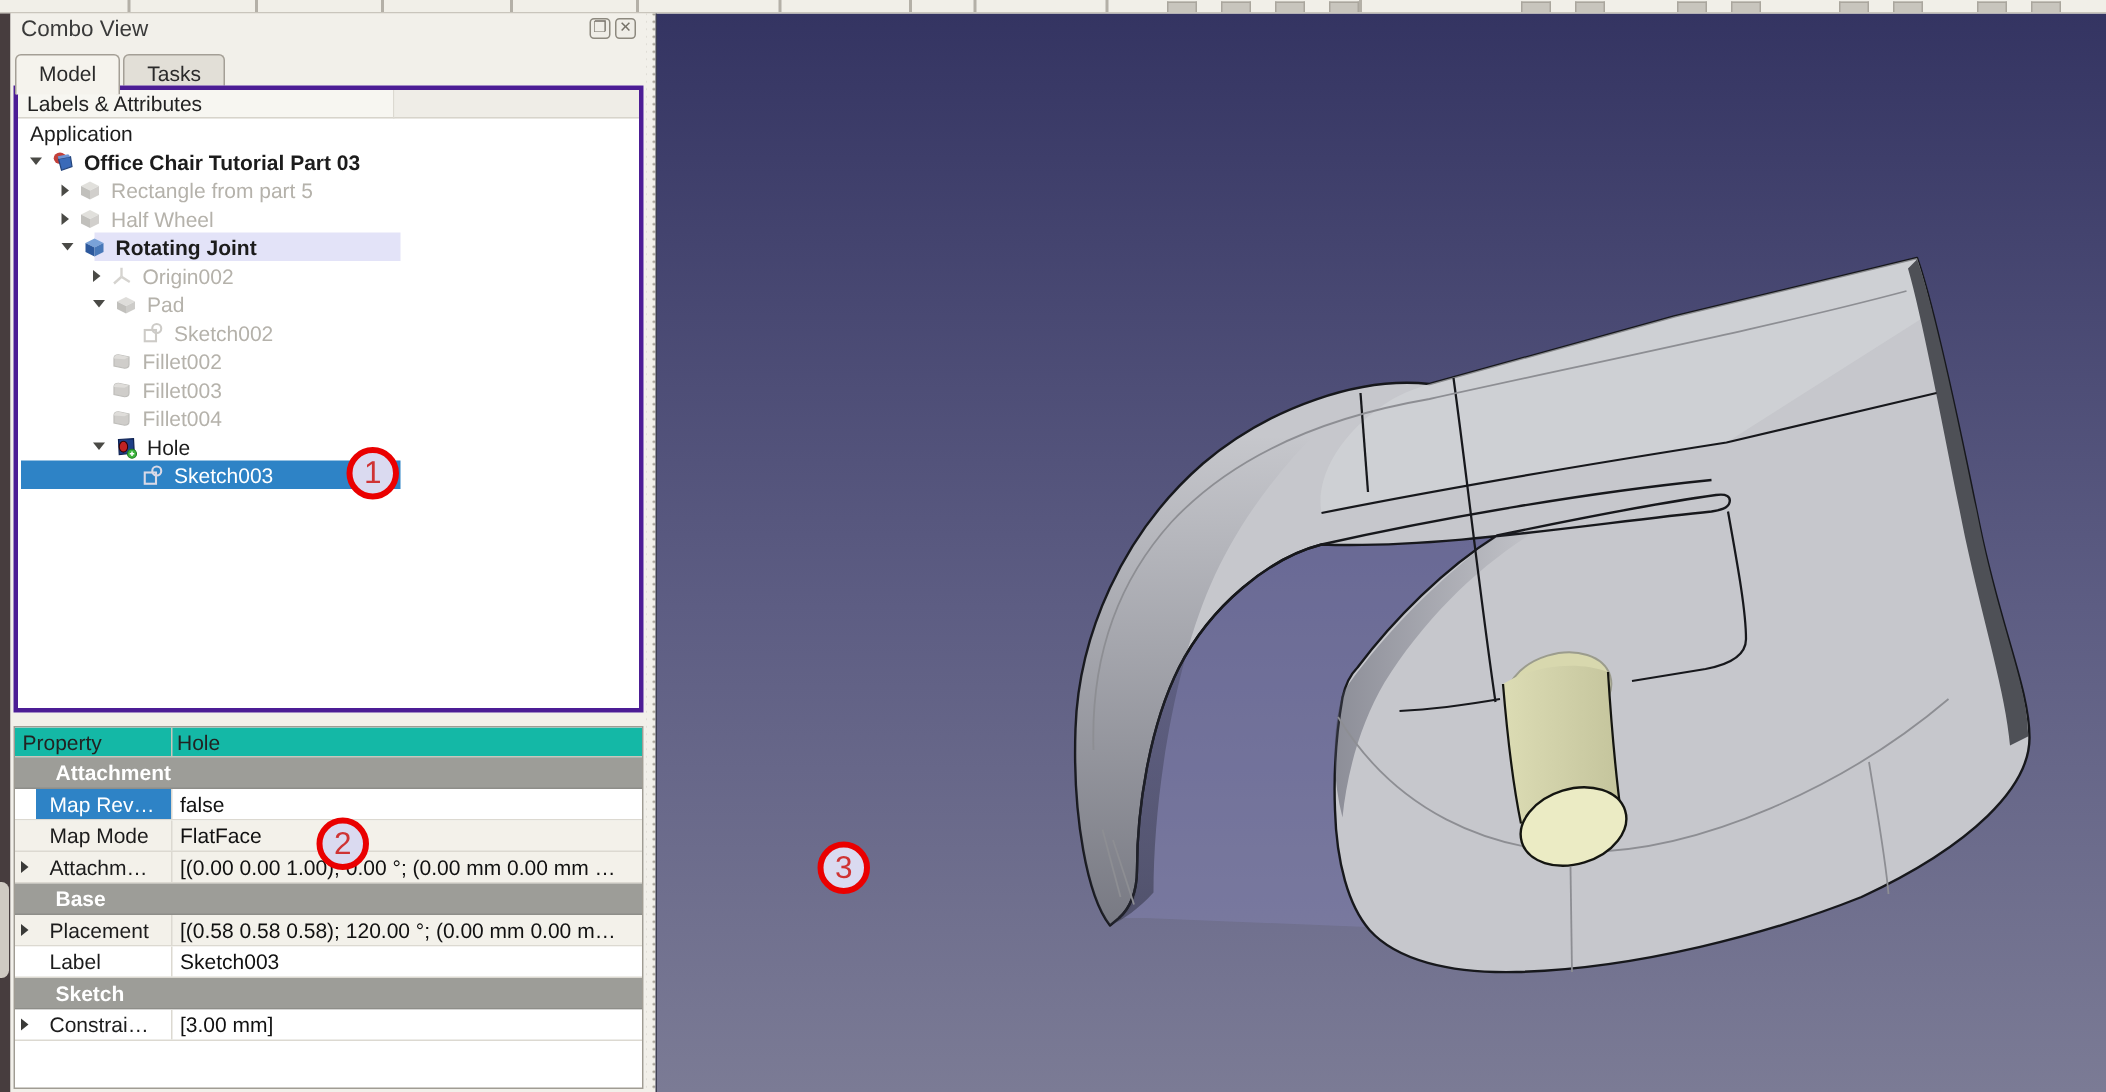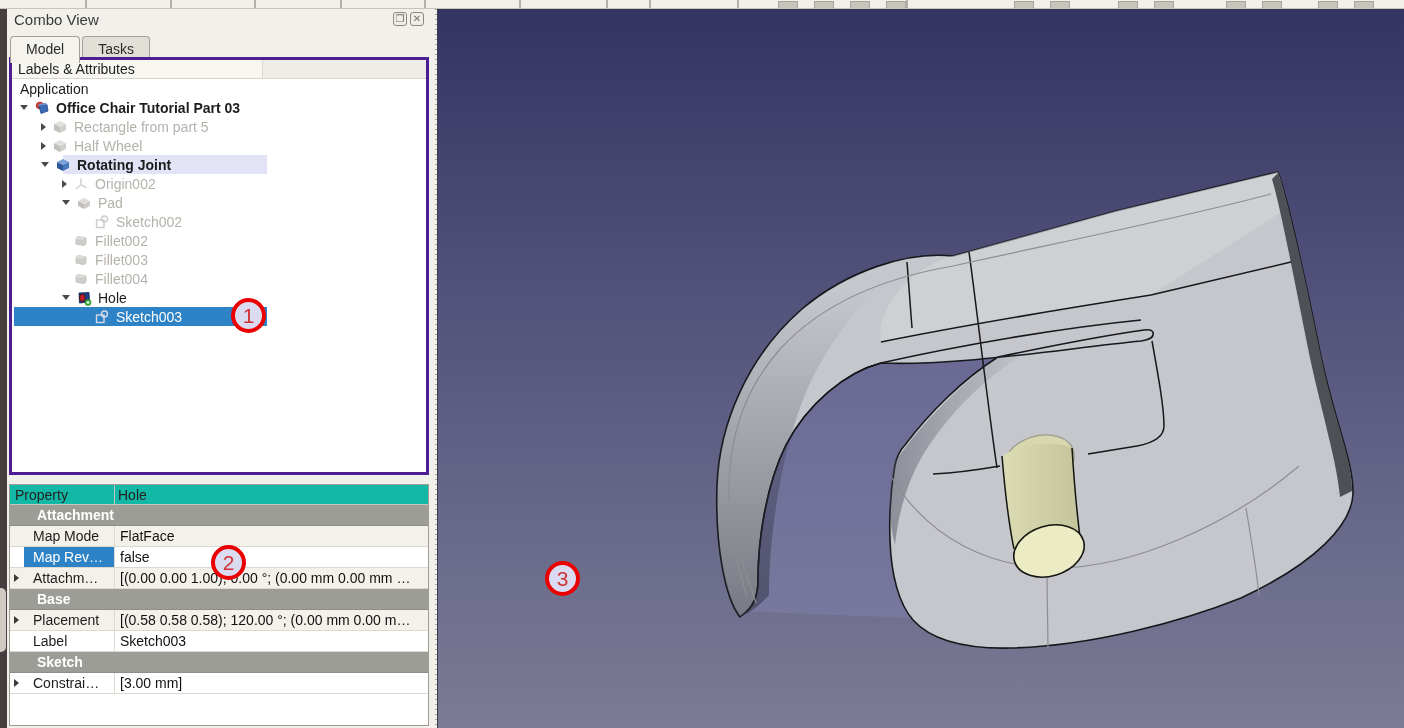--- a/index.html
+++ b/index.html
@@ -286,29 +286,29 @@
     <div id="prop-box">
       <div id="prop-header">
         <span class="h1">Property</span>
         <span class="h2">Hole</span>
         <div class="col-div"></div>
       </div>
       <div id="prop-rows">
           <div class="prop-group">
             <span class="glabel">Attachment</span>
           </div>
+          <div class="prop-row sel">
+            <div class="gutter"></div>
+            <div class="pname">Map Rev…</div>
+            <div class="pval">false</div>
+          </div>
           <div class="prop-row alt">
             <div class="gutter"></div>
             <div class="pname">Map Mode</div>
             <div class="pval">FlatFace</div>
-          </div>
-          <div class="prop-row sel">
-            <div class="gutter"></div>
-            <div class="pname">Map Rev…</div>
-            <div class="pval">false</div>
           </div>
           <div class="prop-row alt">
             <div class="gutter">
               <div class="parrow"></div>
             </div>
             <div class="pname">Attachm…</div>
             <div class="pval">[(0.00 0.00 1.00); 0.00 °; (0.00 mm  0.00 mm …</div>
           </div>
           <div class="prop-group">
             <span class="glabel">Base</span>

